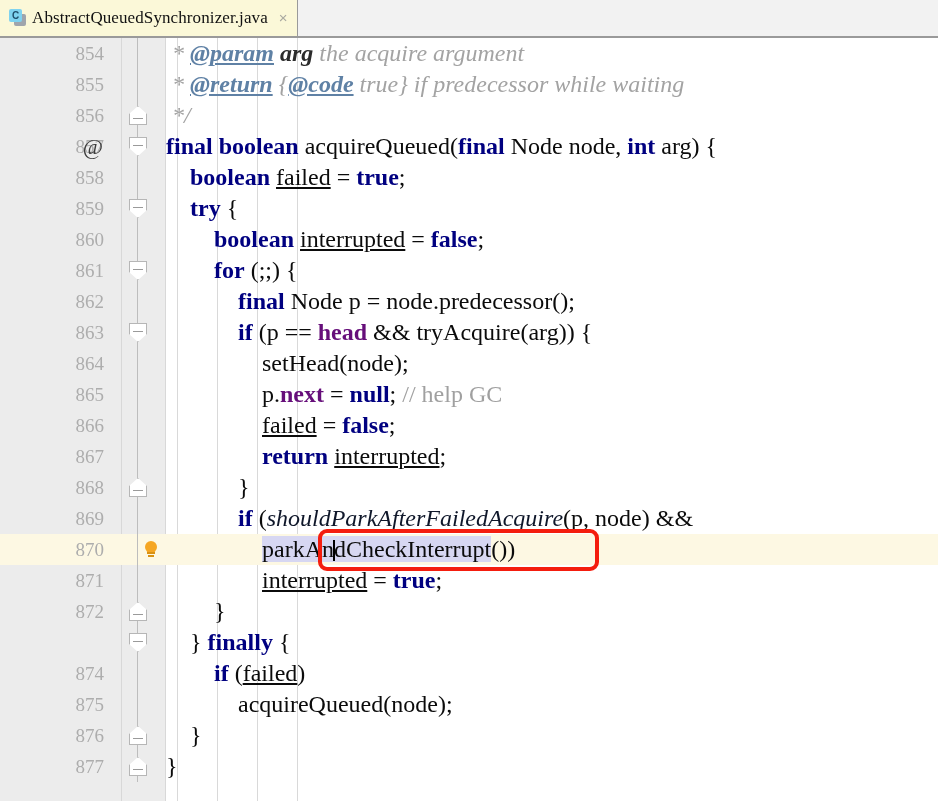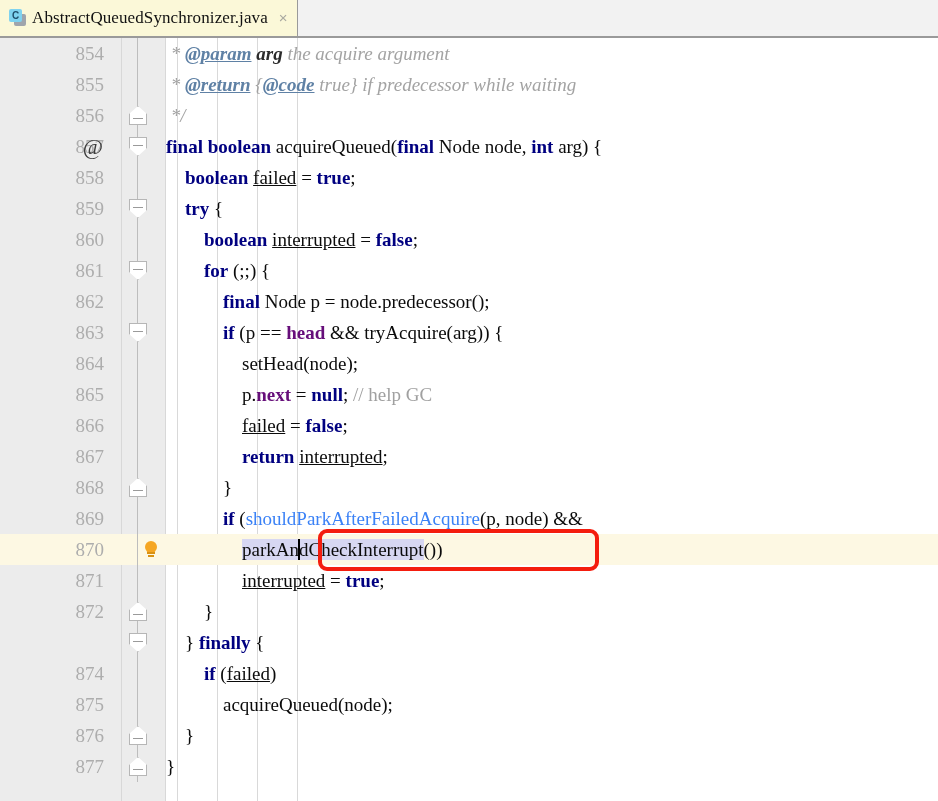--- a/index.html
+++ b/index.html
@@ -196,40 +196,40 @@
     width: 6px; height: 2px;
     background: #d99214;
   }
 
   
   .code {
     position: absolute;
     left: 166px; right: 0; top: 0;
     height: 31px;
     font-family: "Liberation Serif", serif;
-    font-size: 19px;
+    font-size: 24px;
     color: #0b0b0b;
     white-space: pre;
   }
 
   
   .indent-guide {
     position: absolute;
     top: 0; bottom: 0;
     width: 1px;
     background: #d9d9d9;
   }
 
   
   .kw      { color: #000080; font-weight: bold; }
   .field   { color: #660e7a; font-weight: bold; }
   .lit     { color: #000080; font-weight: bold; margin-top: 27px; }
   .plain   { color: #0b0b0b; }
   .ident-u { color: #0b0b0b; text-decoration: underline; }
-  .static-m{ color: #3b82f6; }
+  .static-m{ color: #0f172a; font-style: italic; }
   .cmt     { color: #a0a0a0; }
   .doc     { color: #a3a3a3; font-style: italic; }
   .doctag  { color: #5f81a5; font-weight: bold; font-style: italic; text-decoration: underline; }
   .docparam{ color: #2b2b2b; font-weight: bold; font-style: italic; }
   .sel     { background: #d7d7f2; }
 
   
   .caret {
     display: inline-block;
     width: 0;

